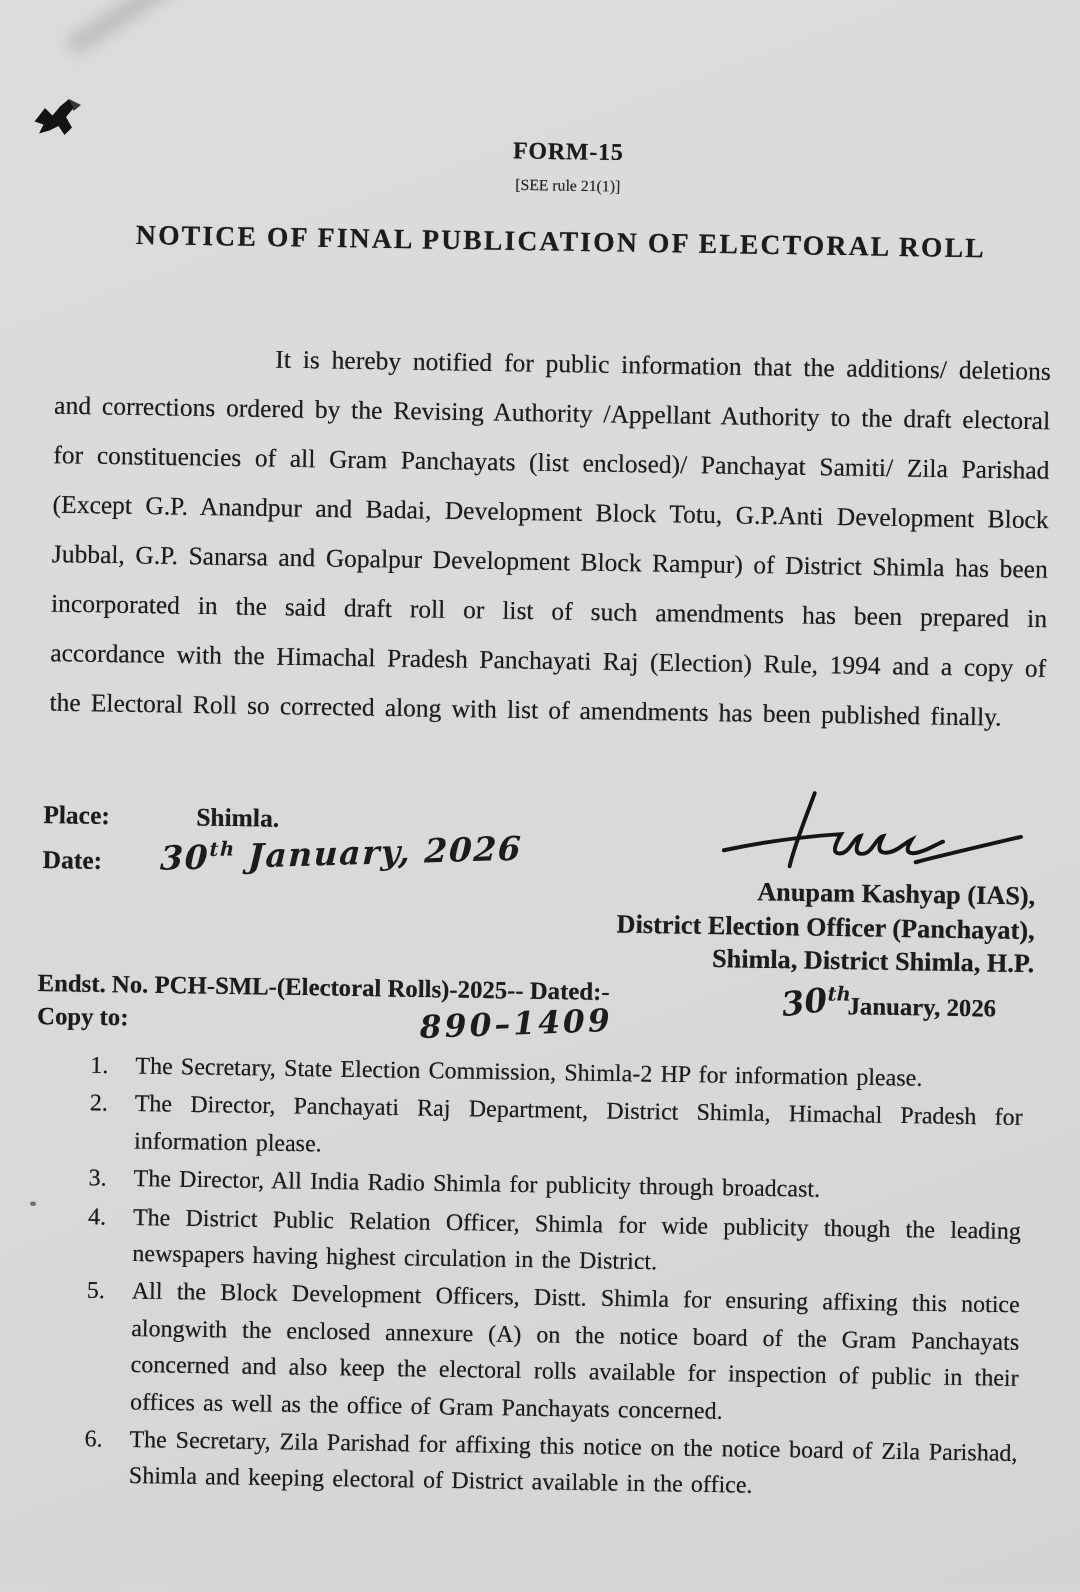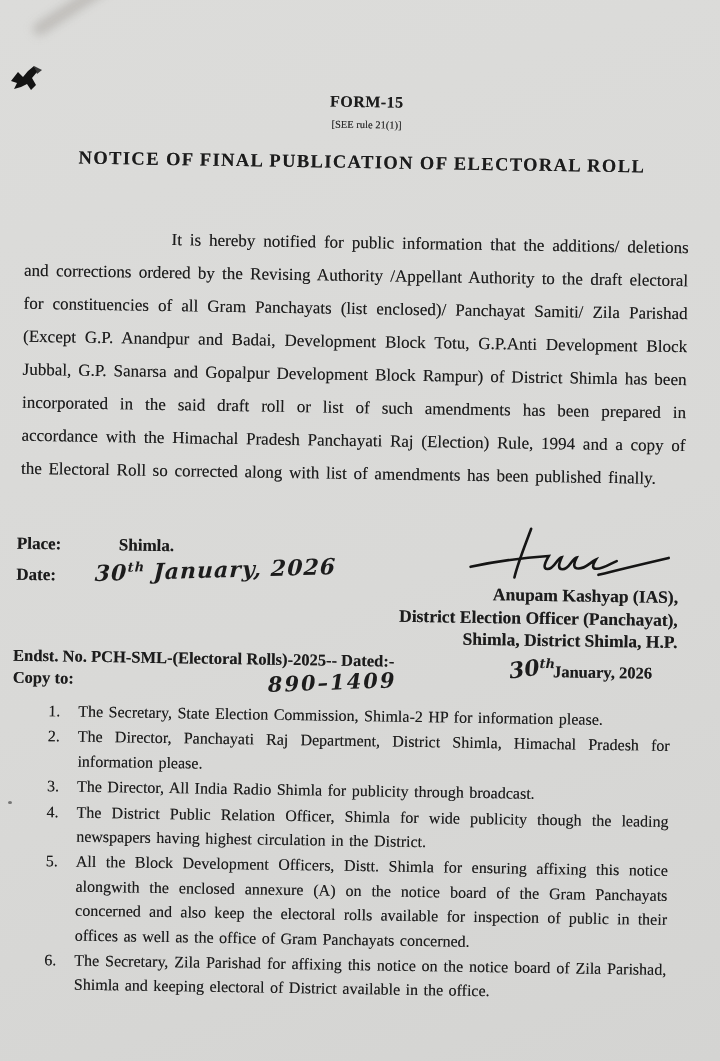--- a/index.html
+++ b/index.html
@@ -2,21 +2,21 @@
 <html><head>
 <meta charset="utf-8">
 <style>
   * { margin: 0; padding: 0; box-sizing: border-box; }
   html, body { width: 720px; height: 1061px; overflow: hidden; }
   body {
     background: linear-gradient(160deg, #dcdcda 0%, #d9d9d7 55%, #d4d4d2 100%);
     font-family: "Liberation Serif", serif;
     color: #1c1c1c;
   }
-  .scan { position: absolute; inset: 0; }
+  .scan { position: absolute; inset: 0; margin-left: 12px; }
 
   
   .ink-mark { position: absolute; left: 8px; top: 58px; width: 42px; height: 40px; }
   .smudge {
     position: absolute; left: 34px; top: 26px; width: 112px; height: 13px;
     background: rgba(125,120,112,0.30);
     transform: rotate(-33deg); transform-origin: left center;
     filter: blur(5px); border-radius: 8px;
   }
   .stray-dot {

